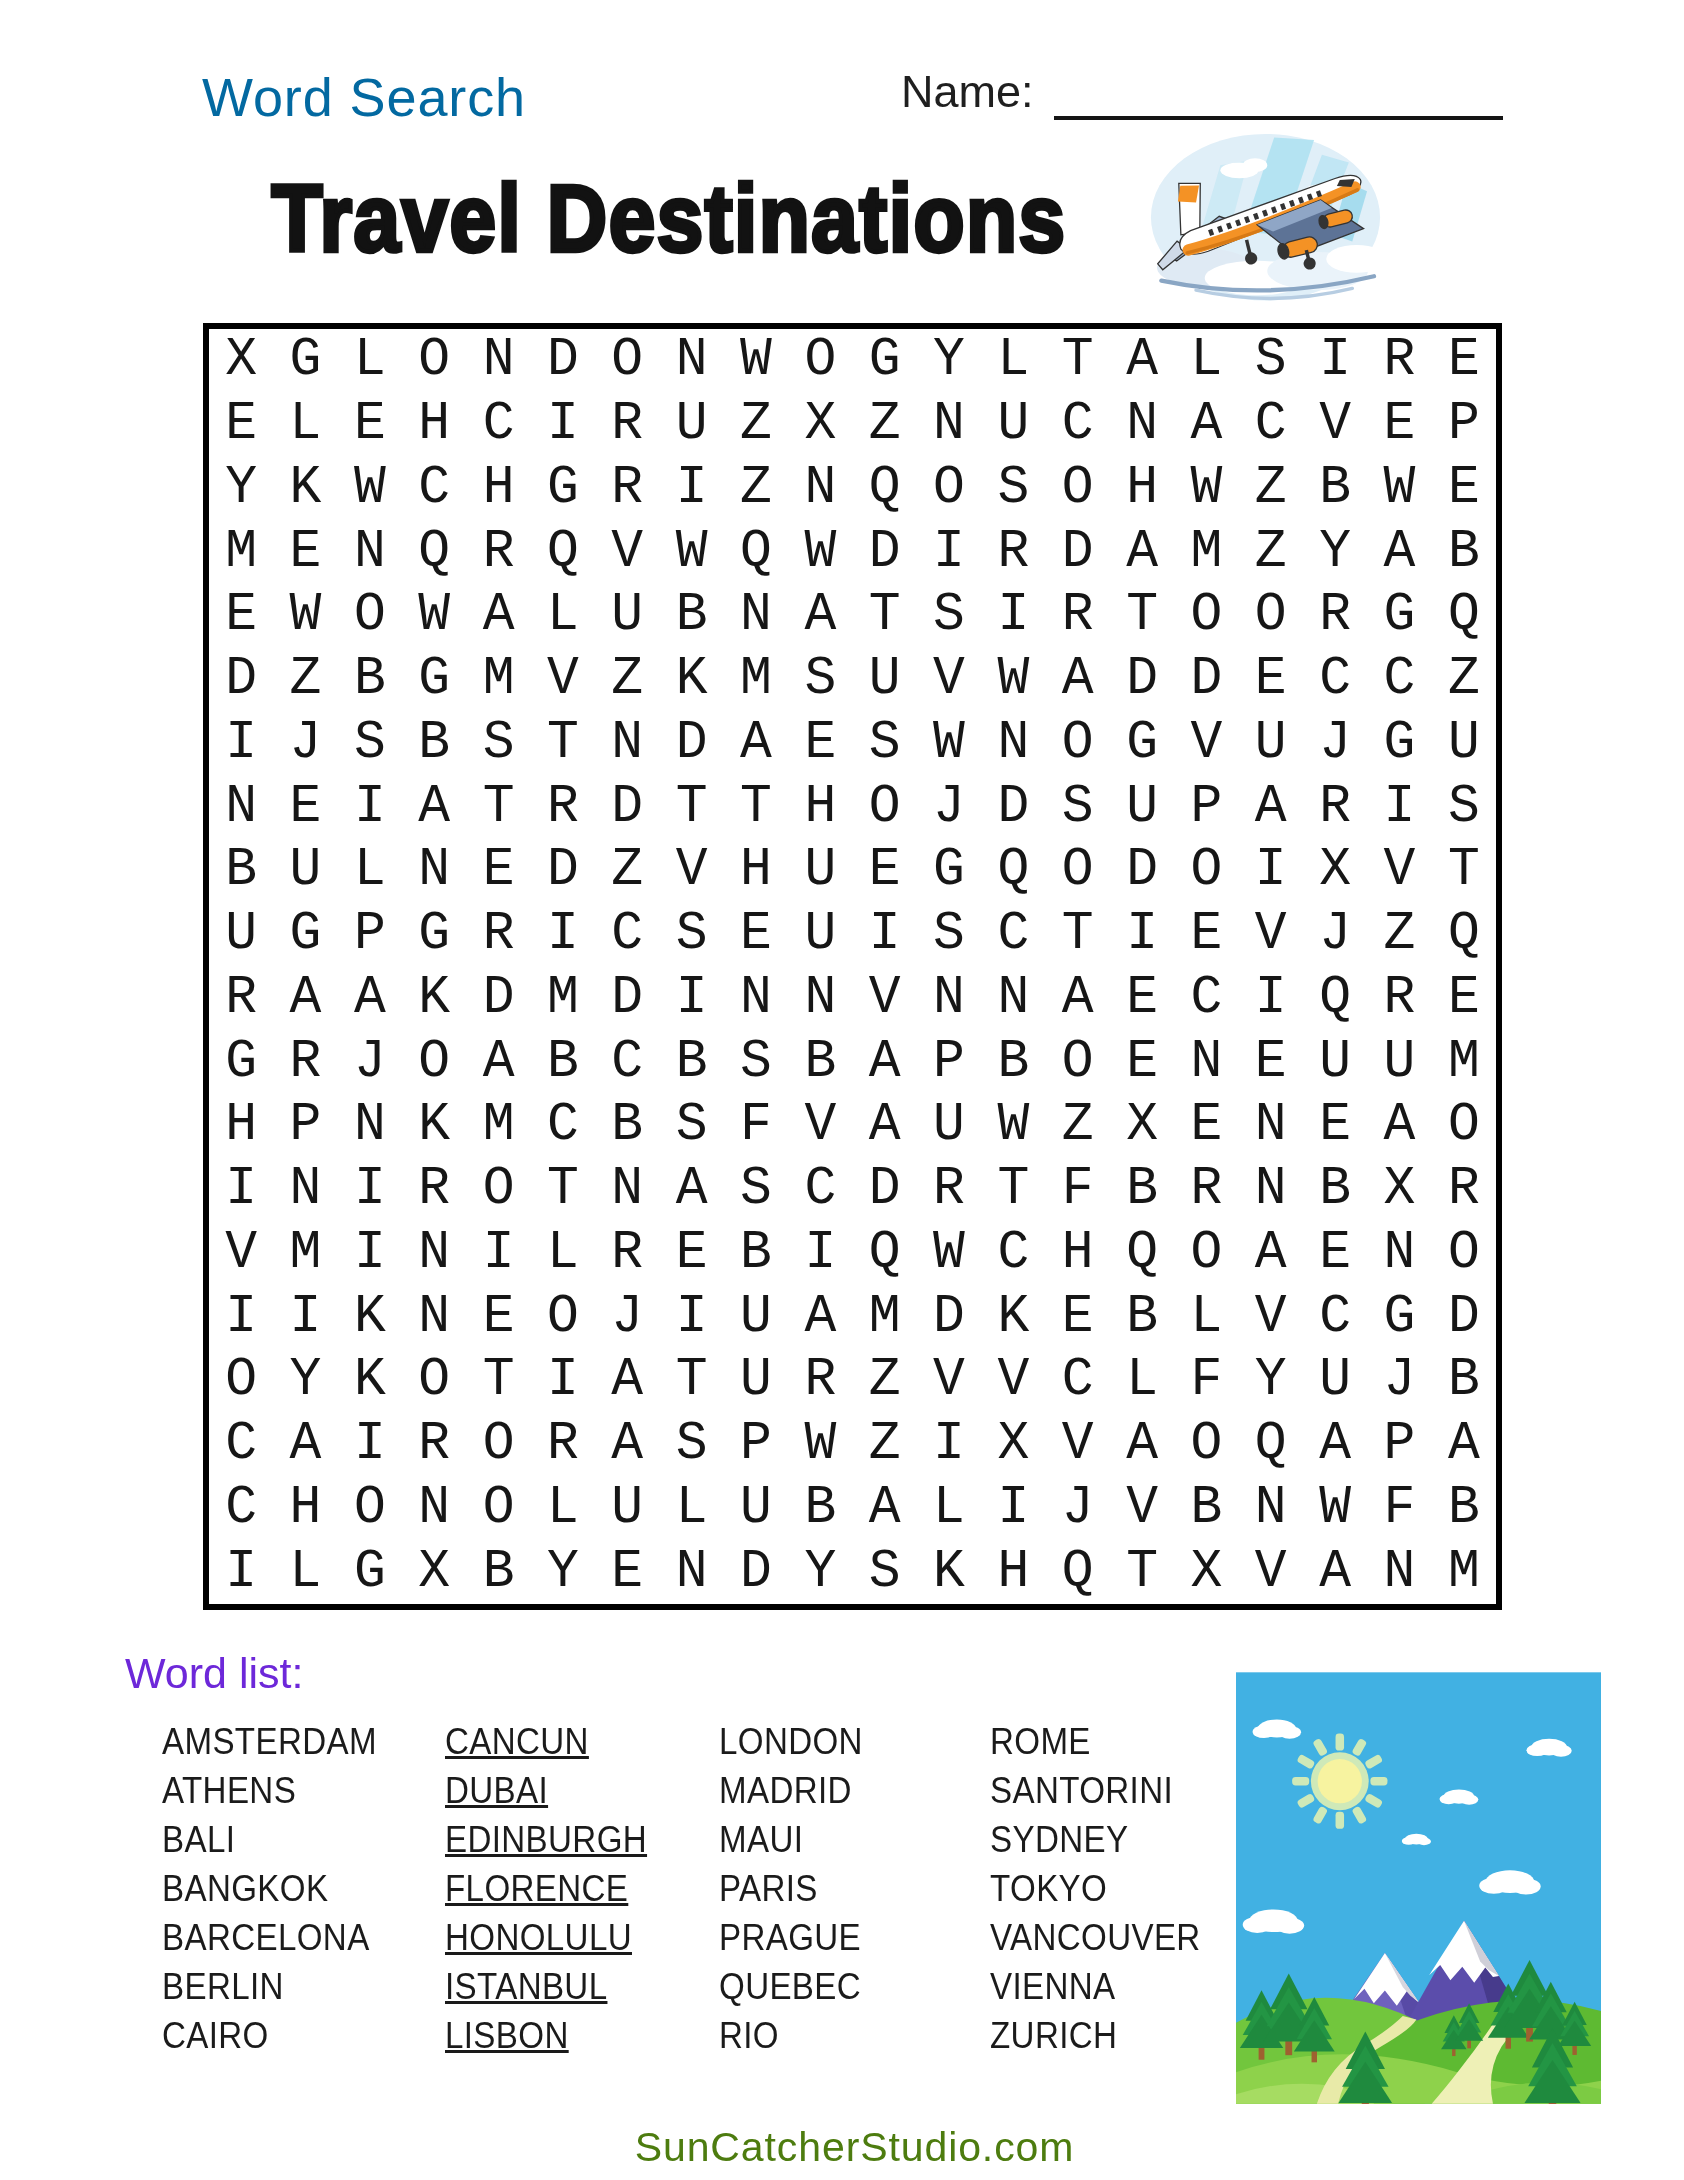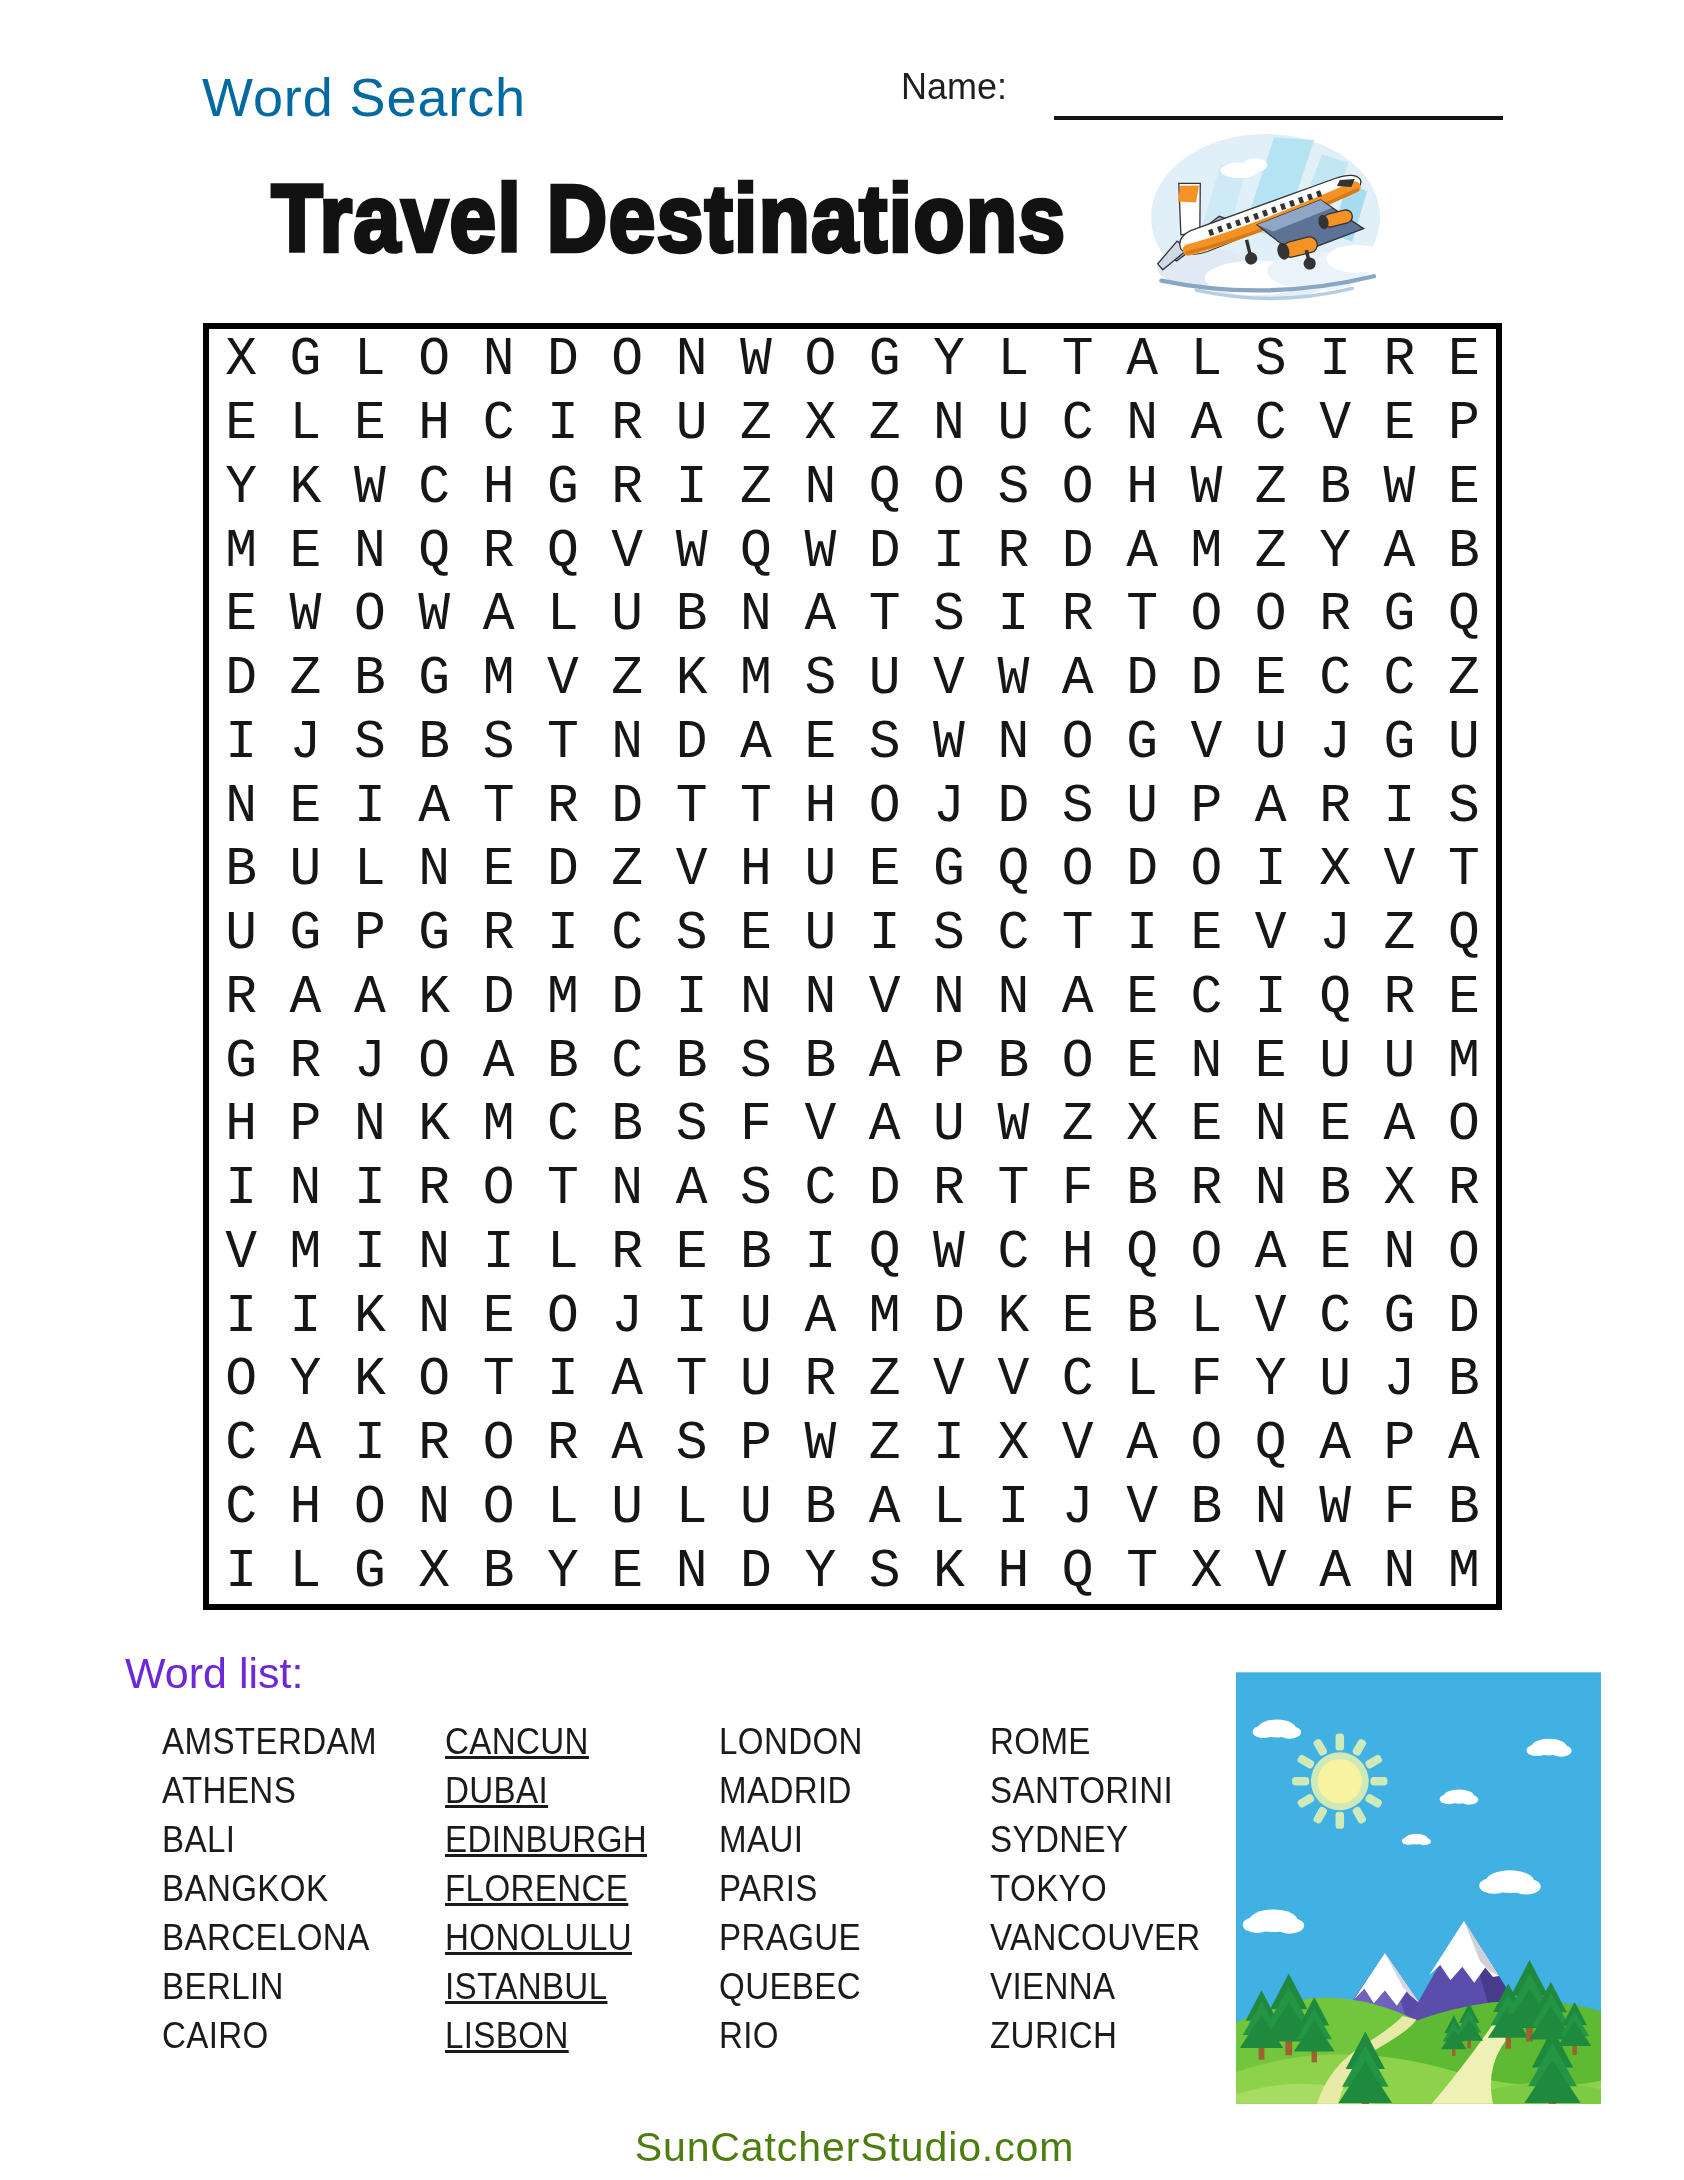--- a/index.html
+++ b/index.html
@@ -2,21 +2,21 @@
 <html style="font-size:13.6px"><head>
 <meta charset="utf-8">
 <style>
   html,body{margin:0;padding:0;}
   body{width:1685px;height:2181px;background:#ffffff;position:relative;overflow:hidden;
        font-family:"Liberation Sans", sans-serif;color:#1a1a1a;}
   .abs{position:absolute;}
 
   
   .hdr-label{left:158px;top:66px;font-size:54px;letter-spacing:0.9px;color:#0369a1;margin-left:44px;}
-  .name-label{left:901px;top:66px;font-size:36px;color:#1f1f1f;}
+  .name-label{left:901px;top:66px;font-size:45px;color:#1f1f1f;}
   .name-line{left:1054px;top:75px;width:449px;height:41px;border-bottom:4.3px solid #151515;}
 
   
   .title{left:128px;top:164px;width:1082px;text-align:center;font-size:95px;font-weight:bold;
          color:#121212;-webkit-text-stroke:4.3px #121212;letter-spacing:1.7px;
          transform:scaleX(.88);transform-origin:center;white-space:nowrap;}
 
   
   .plane{left:1144px;top:128px;width:243px;height:175px;}
 

